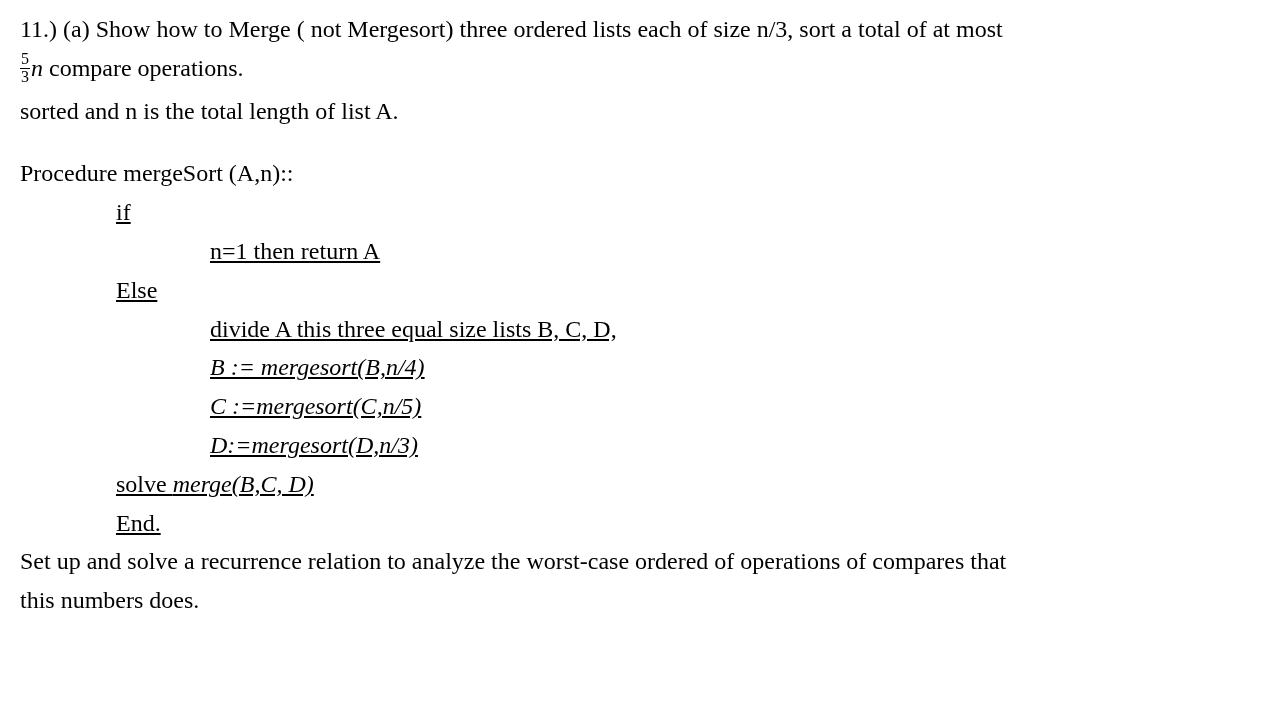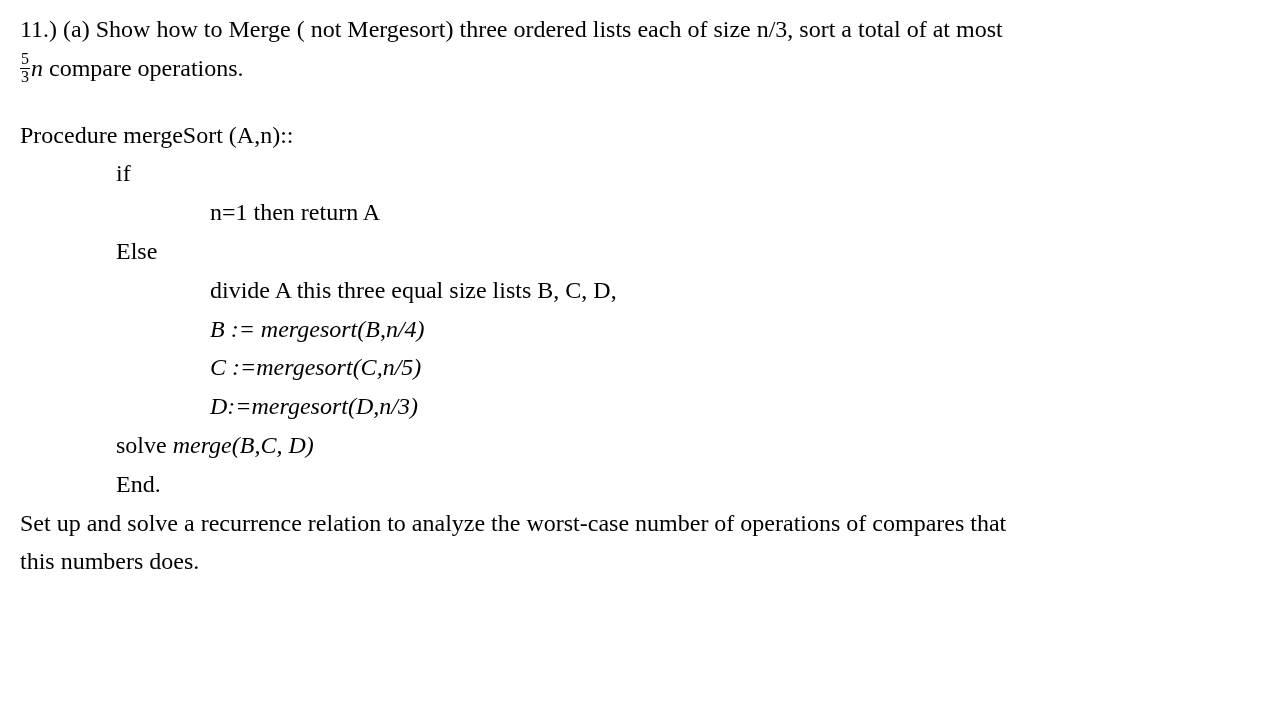--- a/index.html
+++ b/index.html
@@ -16,22 +16,22 @@
     line-height: 1.45;
     padding: 12px 20px 0 20px;
     box-sizing: border-box;
   }
   .para {
     margin: 0 0 4px 0;
   }
   .gap {
     height: 24px;
   }
-  .indent1 { padding-left: 96px; }
-  .indent2 { padding-left: 190px; }
+  .indent1 { padding-left: 96px; text-decoration: underline; }
+  .indent2 { padding-left: 190px; text-decoration: underline; }
   .italic  { font-style: italic; }
 
   .frac {
     display: inline-block;
     vertical-align: middle;
     text-align: center;
     font-size: 16px;
     line-height: 1.05;
     position: relative;
     top: -2px;
@@ -72,31 +72,32 @@
   <span class="fracwrap">
     <span class="frac">
       <span class="num">5</span>
       <span class="den">3</span>
     </span><span class="fracvar">n</span>
   </span>
   <span>compare operations.</span>
 </p>
 
 <div class="part-b-wrap">
+  <p class="para">sorted and n is the total length of list A.</p>
 </div>
 
 <div class="gap"></div>
 
 <p class="para">Procedure mergeSort (A,n)::</p>
 <p class="para indent1">if</p>
 <p class="para indent2">n=1 then return A</p>
 <p class="para indent1">Else</p>
 <p class="para indent2">divide A this three equal size lists B, C, D,</p>
 <p class="para indent2 italic">B := mergesort(B,n/4)</p>
 <p class="para indent2 italic">C :=mergesort(C,n/5)</p>
 <p class="para indent2 italic">D:=mergesort(D,n/3)</p>
 <p class="para indent1">
   <span>solve  </span><span class="italic">merge(B,C, D)</span>
 </p>
 <p class="para indent1">End.</p>
 
-<p class="para"> Set up and solve a recurrence relation to analyze the worst-case number of operations of compares that</p>
+<p class="para"> Set up and solve a recurrence relation to analyze the worst-case ordered of operations of compares that</p>
 <p class="para">this numbers does.</p>
 
 </body></html>

